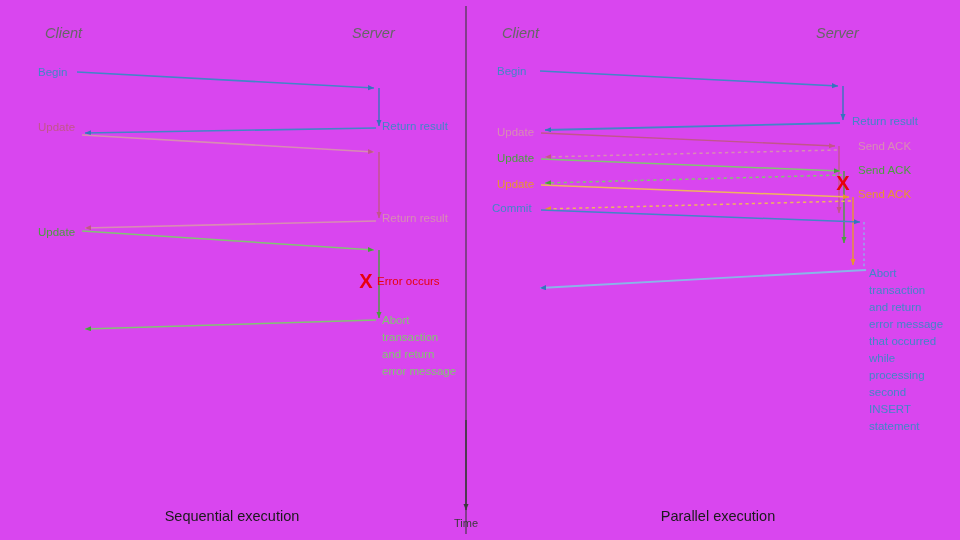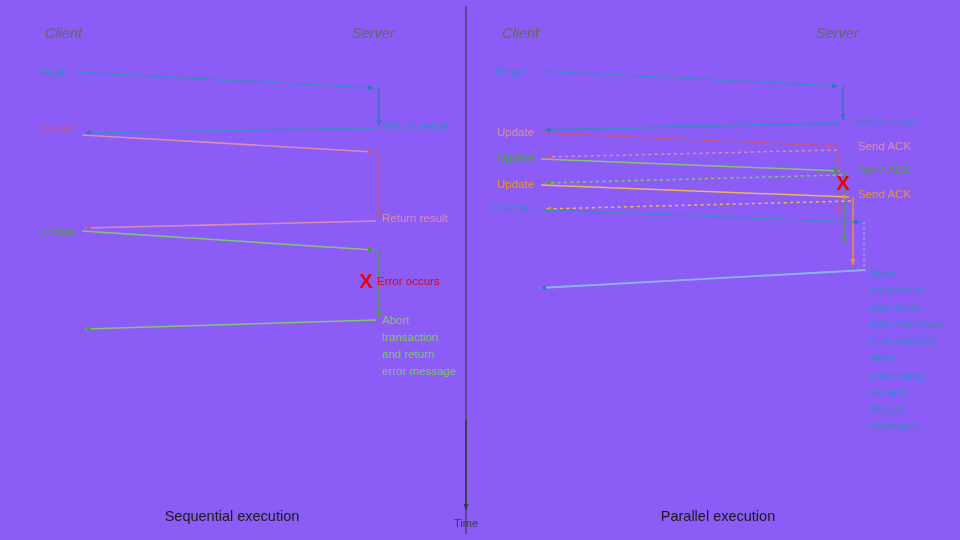--- a/index.html
+++ b/index.html
@@ -10,21 +10,21 @@
   body {
     width: 960px;
     height: 540px;
     overflow: hidden;
     font-family: "Liberation Sans", sans-serif;
   }
   #stage {
     position: relative;
     width: 960px;
     height: 540px;
-    background: #8b5cf6;
+    background: #d946ef;
   }
   svg#diagram {
     position: absolute;
     left: 0;
     top: 0;
     width: 960px;
     height: 540px;
   }
   text {
     font-family: "Liberation Sans", sans-serif;

